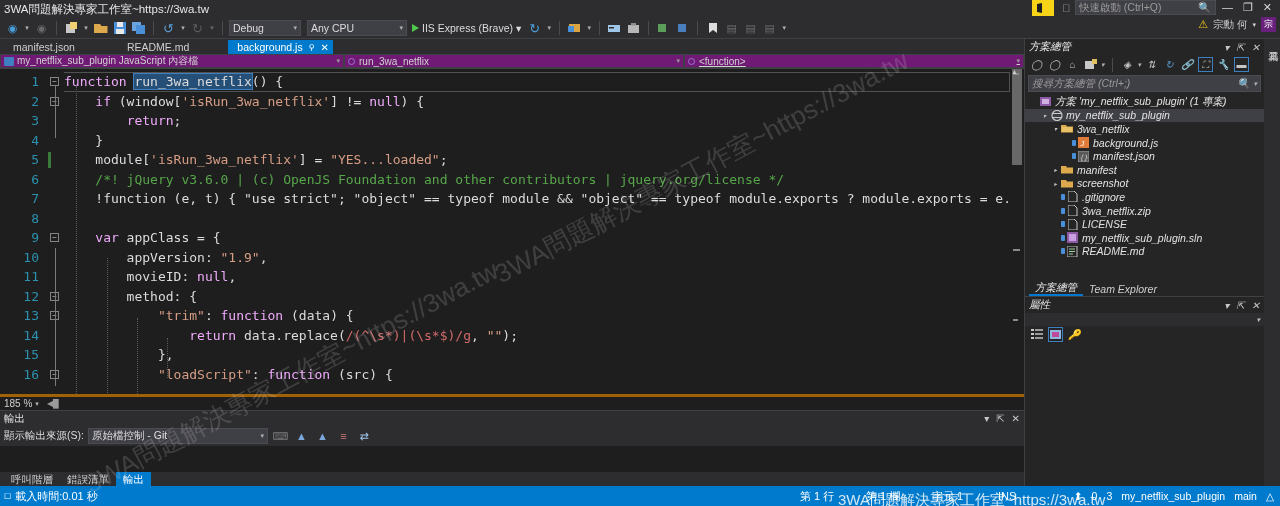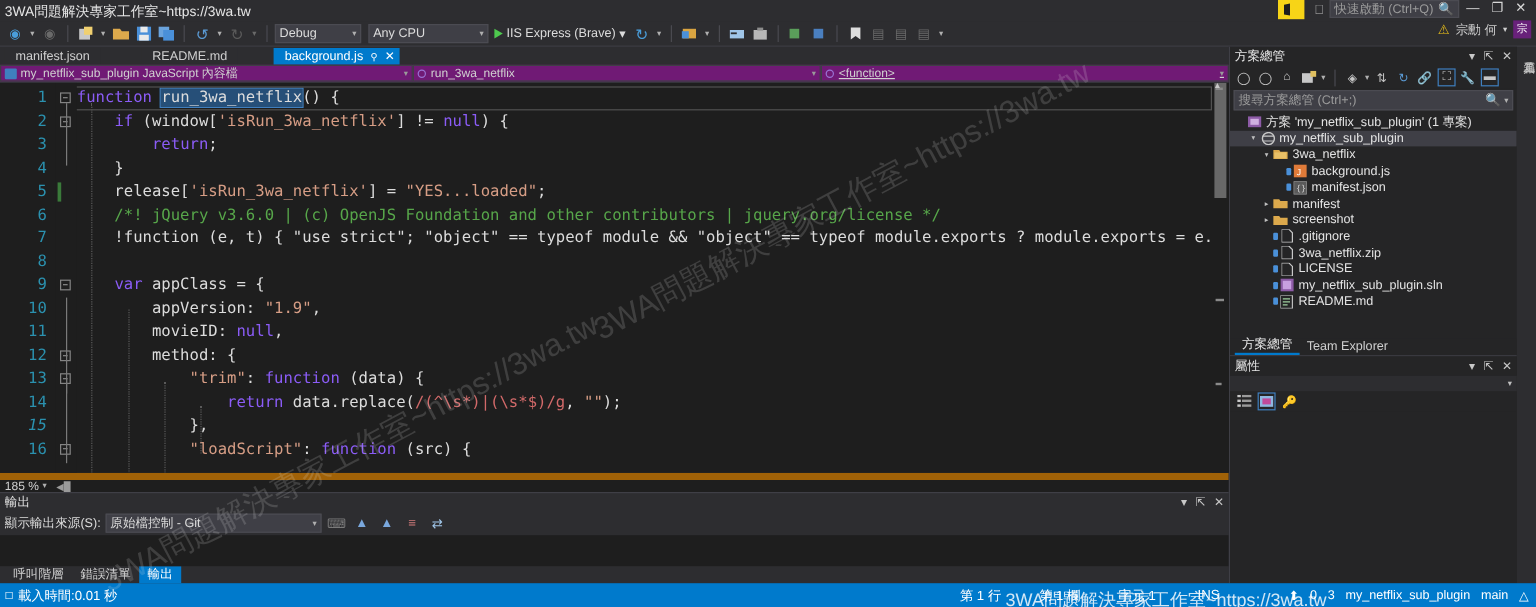--- a/index.html
+++ b/index.html
@@ -13,21 +13,21 @@
     position:relative;
   }
   #app{ width:1280px; height:506px; position:relative; background:#2d2d30; display:flex; flex-direction:column; }
 
   
   .titlebar{ height:18px; background:#2d2d30; display:flex; align-items:center; position:relative; flex:0 0 auto;}
   .title-text{ font-size:11.5px; color:#e6e6e6; padding-left:4px; letter-spacing:0; white-space:nowrap;}
   .tb-right{ position:absolute; right:0; top:0; height:36px; display:flex; align-items:flex-start; }
   .vs-logo{ width:22px; height:16px; background:#f7d417; display:flex; align-items:center; justify-content:center; margin-right:4px;}
   .vs-logo svg{ display:block; }
-  .qlaunch{ width:108px; height:15px; background:#3f3f46; border:1px solid #4b4b52; display:flex; align-items:center; padding:0 3px; color:#9b9b9b; font-size:10.5px; margin-right:6px;}
+  .qlaunch{ width:141px; height:15px; background:#3f3f46; border:1px solid #4b4b52; display:flex; align-items:center; padding:0 3px; color:#9b9b9b; font-size:10.5px; margin-right:6px;}
   .qlaunch .ql-txt{ flex:1; }
   .wbtns{ display:flex; align-items:center; gap:10px; padding-right:8px; color:#d8d8d8; font-size:11px;}
   .wbtn{ cursor:default; line-height:14px; }
   .acct-row{ position:absolute; right:4px; top:17px; display:flex; align-items:center; gap:5px; font-size:10.5px; color:#cfcfcf;}
   .warn-ico{ color:#f0c419; font-size:11px;}
   .acct-badge{ width:15px; height:15px; background:#68217a; color:#fff; display:flex; align-items:center; justify-content:center; font-size:9px;}
 
   
   .menubar{ height:16px; display:flex; align-items:center; padding-left:6px; background:#2d2d30; flex:0 0 auto;}
   .menu-item{ font-size:11px; color:#d6d6d6; padding:0 7px; line-height:16px; white-space:nowrap; }
@@ -39,21 +39,21 @@
   .caret{ font-size:7px; color:#b0b0b0; width:8px; display:flex; align-items:center; justify-content:center;}
   .combo{ height:16px; background:#3f3f46; border:1px solid #4b4b52; color:#dcdcdc; font-size:10.5px; display:flex; align-items:center; padding:0 3px; }
   .combo .cv{ flex:1; }
   .combo .cc{ font-size:7px; color:#b0b0b0; padding-left:4px;}
   .run-btn{ display:flex; align-items:center; gap:3px; padding:0 3px; color:#dcdcdc; font-size:10.5px; white-space:nowrap;}
   .tri{ width:0;height:0;border-left:7px solid #4ec94e;border-top:4.5px solid transparent;border-bottom:4.5px solid transparent;}
 
   
   .main{ flex:1 1 auto; display:flex; min-height:0; }
   .left-col{ flex:1 1 auto; display:flex; flex-direction:column; min-width:0; }
-  .right-col{ width:240px; flex:0 0 240px; display:flex; flex-direction:column; background:#252526; border-left:1px solid #3f3f46;}
+  .right-col{ width:240px; flex:0 0 240px; display:flex; flex-direction:column; background:#252526; border-left:1px solid #3f3f46;font-style:italic;}
   .far-right{ width:16px; flex:0 0 16px; background:#2d2d30; }
 
   
   .tabstrip{ height:15px; background:#2d2d30; display:flex; align-items:flex-end; padding-left:4px; flex:0 0 auto;}
   .etab{ height:14px; padding:0 9px; font-size:10.5px; color:#cfcfcf; display:flex; align-items:center; background:#2d2d30;}
   .etab.active{ background:#007acc; color:#fff; padding-right:4px; }
   .etab .pin{ font-size:8px; margin-left:6px; }
   .etab .x{ font-size:10px; margin-left:6px; }
 
   
@@ -66,34 +66,34 @@
   .nav-fn{ flex:1; min-width:0;text-decoration:underline; }
   .file-ico{ width:10px;height:9px; background:#3f7fbf; margin-right:3px; border-radius:1px;}
 
   
   .codewrap{ flex:1 1 auto; background:#1e1e1e; position:relative; display:flex; min-height:0; overflow:hidden;}
   .gutter{ width:46px; flex:0 0 46px; background:#1e1e1e; position:relative;}
   .glyphbar{ width:18px; flex:0 0 18px; background:#1e1e1e; position:relative;}
   .codecols{ flex:1 1 auto; position:relative; overflow:hidden; }
   .cline{ height:19.5px; line-height:19.5px; font-family:"DejaVu Sans Mono", monospace; font-size:13px; white-space:pre; }
   .lnum{ text-align:right; padding-right:7px; color:#2b91af; font-family:"DejaVu Sans Mono", monospace; font-size:13px; height:19.5px; line-height:19.5px;}
-  .tok-kw{color:#8b5cf6;} .tok-str{color:#d69d85;} .tok-com{color:#57a64a;}
+  .tok-kw{color:#f0abfc;} .tok-str{color:#d69d85;} .tok-com{color:#57a64a;}
   .tok-plain{color:#dcdcdc;} .tok-re{color:#d16969;}
   .sel-box{ background:#264f78; outline:1px solid #3f7fbf; }
   .cur-line{ position:absolute; left:0; right:0; height:19.5px; border:1px solid #515151; pointer-events:none;}
   .fold{ position:absolute; width:9px;height:9px; border:1px solid #848484; color:#c8c8c8; font-size:8px; line-height:7px; text-align:center; background:#1e1e1e;}
   .vdash{ position:absolute; width:0; border-left:1px dotted #5a5a5a; }
   .vsolid{ position:absolute; width:0; border-left:1px solid #7a7a7a; }
   .chgbar{ position:absolute; width:3px; background:#3a7a3a; }
 
   
   .vscroll{ width:14px; flex:0 0 14px; background:#1e1e1e; position:relative; }
   .vthumb{ position:absolute; left:2px; right:2px; background:#686868; }
   .map-mark{ position:absolute; height:2px; background:#8a8a8a; }
-  .zoom-bar{ height:16px; background:#1e1e1e; display:flex; align-items:center; border-top:6px solid #a16207; flex:0 0 auto; color:#cfcfcf; font-size:10px;}
+  .zoom-bar{ height:16px; background:#1e1e1e; display:flex; align-items:center; border-top:3px solid #a16207; flex:0 0 auto; color:#cfcfcf; font-size:10px;}
   .zoom-combo{ display:flex; align-items:center; padding-left:4px; gap:3px; }
 
   
   .outpanel{ height:62px; flex:0 0 62px; background:#2d2d30; display:flex; flex-direction:column; border-top:1px solid #3f3f46;}
   .out-hdr{ height:15px; display:flex; align-items:center; padding:0 4px; font-size:10.5px; color:#e0e0e0; position:relative;}
   .out-hdr .rt{ position:absolute; right:4px; display:flex; gap:7px; align-items:center; color:#c8c8c8; font-size:10px;}
   .out-tools{ height:20px; display:flex; align-items:center; gap:4px; padding:0 4px; }
   .out-lbl{ font-size:10.5px; color:#dcdcdc; white-space:nowrap;}
   .out-combo{ width:180px; height:16px; background:#3f3f46; border:1px solid #4b4b52; font-size:10.5px; color:#dcdcdc; display:flex; align-items:center; padding:0 3px;}
   .out-body{ flex:1; background:#1e1e1e; }
@@ -307,41 +307,41 @@
             <div class="lnum" style="margin-top: 0px;">5</div>
             <div class="lnum" style="margin-top: 0px;">6</div>
             <div class="lnum" style="margin-top: 0px;">7</div>
             <div class="lnum" style="margin-top: 0px;">8</div>
             <div class="lnum" style="margin-top: 0px;">9</div>
             <div class="lnum" style="margin-top: 0px;">10</div>
             <div class="lnum" style="margin-top: 0px;">11</div>
             <div class="lnum" style="margin-top: 0px;">12</div>
             <div class="lnum" style="margin-top: 0px;">13</div>
             <div class="lnum" style="margin-top: 0px;">14</div>
-            <div class="lnum" style="margin-top: 0px; font-style: italic;">15</div>
+            <div class="lnum" style="margin-top: 0px;">15</div>
             <div class="lnum" style="margin-top: 0px;">16</div>
           </div>
         <div class="glyphbar" id="glyphbar">
             <div class="fold" style="top: 8px; left: 4px;">−</div>
             <div class="fold" style="top: 27.5px; left: 4px;">−</div>
             <div class="fold" style="top: 164px; left: 4px;">−</div>
             <div class="fold" style="top: 222.5px; left: 4px;">−</div>
             <div class="fold" style="top: 242px; left: 4px;">−</div>
             <div class="fold" style="top: 300.5px; left: 4px;">−</div>
             <div class="vsolid" style="left: 8.5px; top: 17px; height: 52px;"></div>
             <div class="vsolid" style="left: 8.5px; top: 178.5px; height: 80px;"></div>
             <div class="vsolid" style="left: 8.5px; top: 247px; height: 70px;"></div>
             <div class="chgbar" style="top: 83px; left: 2px; height: 16px;"></div>
           </div>
         <div class="codecols" id="codebody">
             <div class="cline" style="margin-top: 3px;"><span class="tok-kw">function </span><span class="tok-plain sel-box">run_3wa_netflix</span><span class="tok-plain">() {</span></div>
             <div class="cline" style="margin-top: 0px;"><span class="tok-plain">    </span><span class="tok-kw">if</span><span class="tok-plain"> (window[</span><span class="tok-str">'isRun_3wa_netflix'</span><span class="tok-plain">] != </span><span class="tok-kw">null</span><span class="tok-plain">) {</span></div>
             <div class="cline" style="margin-top: 0px;"><span class="tok-plain">        </span><span class="tok-kw">return</span><span class="tok-plain">;</span></div>
             <div class="cline" style="margin-top: 0px;"><span class="tok-plain">    }</span></div>
-            <div class="cline" style="margin-top: 0px;"><span class="tok-plain">    release[</span><span class="tok-str">'isRun_3wa_netflix'</span><span class="tok-plain">] = </span><span class="tok-str">"YES...loaded"</span><span class="tok-plain">;</span></div>
+            <div class="cline" style="margin-top: 0px;"><span class="tok-plain">    module[</span><span class="tok-str">'isRun_3wa_netflix'</span><span class="tok-plain">] = </span><span class="tok-str">"YES...loaded"</span><span class="tok-plain">;</span></div>
             <div class="cline" style="margin-top: 0px;"><span class="tok-com">    /*! jQuery v3.6.0 | (c) OpenJS Foundation and other contributors | jquery.org/license */</span></div>
             <div class="cline" style="margin-top: 0px;"><span class="tok-plain">    !function (e, t) { "use strict"; "object" == typeof module &amp;&amp; "object" == typeof module.exports ? module.exports = e.do</span></div>
             <div class="cline" style="margin-top: 0px;">&nbsp;</div>
             <div class="cline" style="margin-top: 0px;"><span class="tok-plain">    </span><span class="tok-kw">var</span><span class="tok-plain"> appClass = {</span></div>
             <div class="cline" style="margin-top: 0px;"><span class="tok-plain">        appVersion: </span><span class="tok-str">"1.9"</span><span class="tok-plain">,</span></div>
             <div class="cline" style="margin-top: 0px;"><span class="tok-plain">        movieID: </span><span class="tok-kw">null</span><span class="tok-plain">,</span></div>
             <div class="cline" style="margin-top: 0px;"><span class="tok-plain">        method: {</span></div>
             <div class="cline" style="margin-top: 0px;"><span class="tok-plain">            </span><span class="tok-str">"trim"</span><span class="tok-plain">: </span><span class="tok-kw">function</span><span class="tok-plain"> (data) {</span></div>
             <div class="cline" style="margin-top: 0px;"><span class="tok-plain">                </span><span class="tok-kw">return</span><span class="tok-plain"> data.replace(</span><span class="tok-re">/(^\s*)|(\s*$)/g</span><span class="tok-plain">, </span><span class="tok-str">""</span><span class="tok-plain">);</span></div>
             <div class="cline" style="margin-top: 0px;"><span class="tok-plain">            },</span></div>

